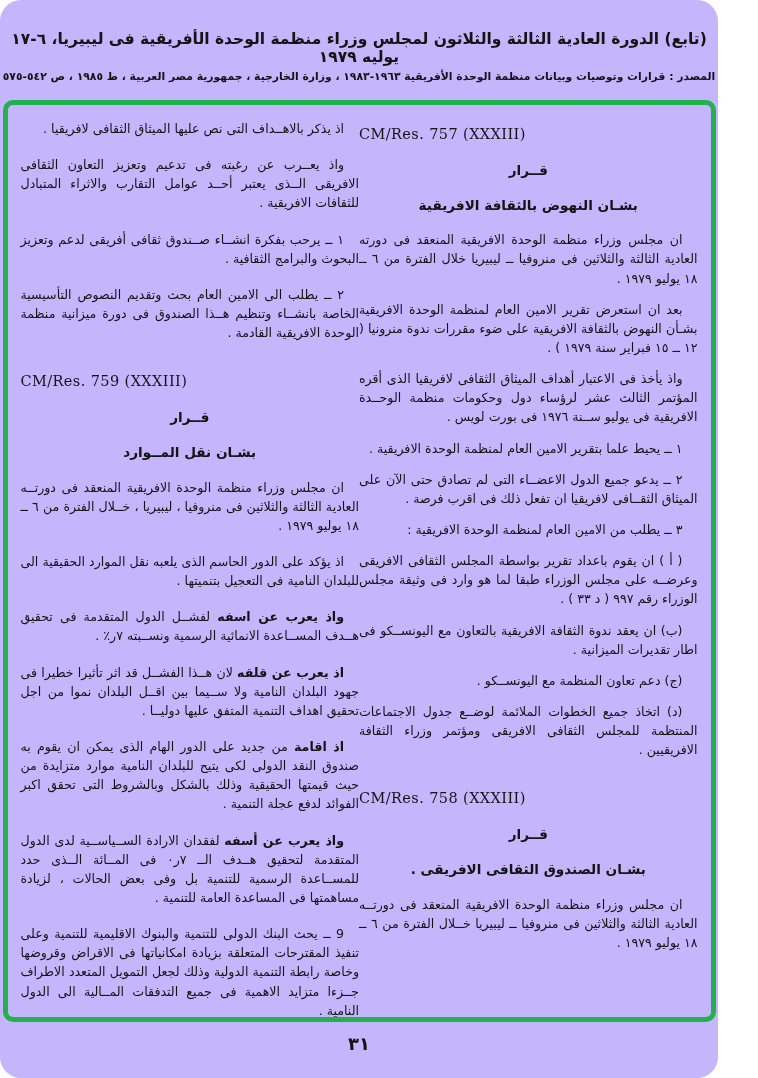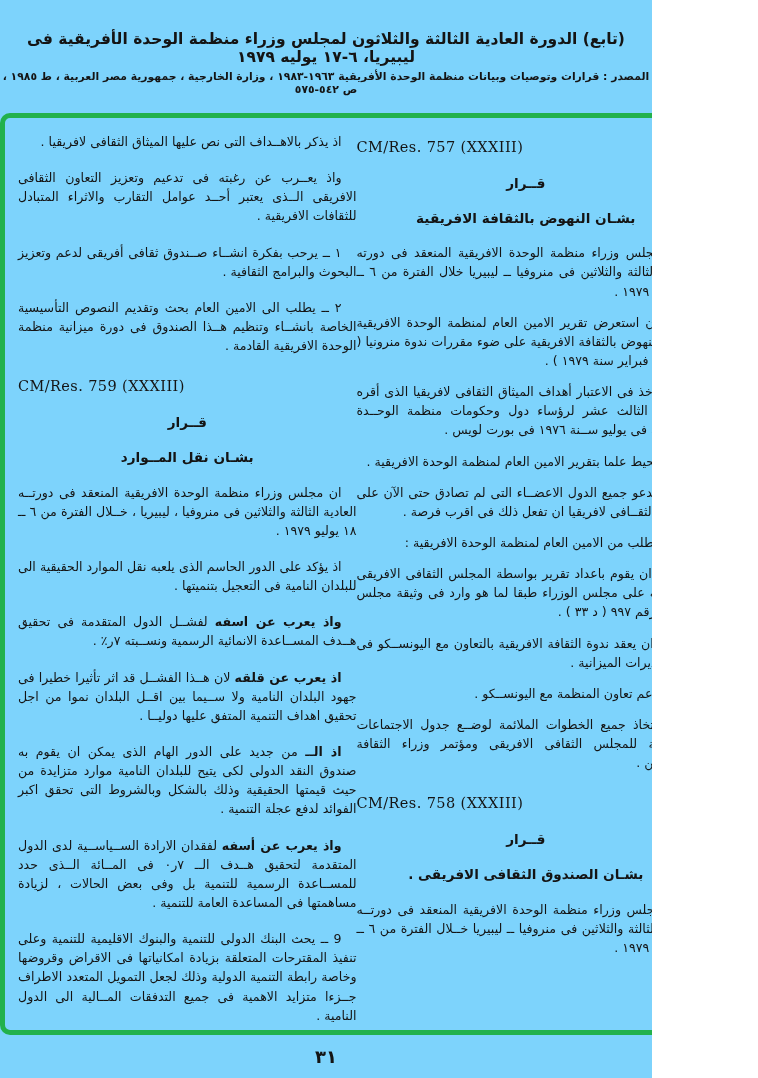--- a/index.html
+++ b/index.html
@@ -1,31 +1,31 @@
 <!DOCTYPE html>
 <html lang="ar"><head>
 <meta charset="utf-8">
 <style>
   html,body { margin:0; padding:0; background:#ffffff; }
   body { width:758px; height:1078px; font-family:"DejaVu Sans", sans-serif; color:#141414; }
-  .page { position:relative; width:652px; height:1078px; background:#7dd3fc; overflow:hidden; }
+  .page { position:relative; width:718px; height:1078px; background:#c4b5fd; overflow:hidden;border-radius:21px; }
 
   .header { text-align:center; padding-top:30px; direction:rtl; }
   .header-line1 { font-weight:bold; font-size:15.5px; letter-spacing:0.2px; }
   .header-line2 { font-weight:bold; font-size:10.8px; margin-top:4px; }
 
   .content-box { box-sizing:border-box; width:713px; height:922px; margin:17px auto 0;
                  border:5px solid #22b14c; border-radius:10px; padding:14px 13px 10px;
                  overflow:hidden; background:transparent; }
   .cols { display:flex; height:100%; }
   .col { flex:1 1 0; direction:rtl; text-align:justify; font-size:12.6px; line-height:1.52; }
 
   .res-id { direction:ltr; text-align:left; font-family:"DejaVu Serif", serif;
             font-size:14.5px; letter-spacing:0.4px; margin:4px 0 6px; }
-  .res-id.gap-top { margin-top:20px; }
+  .res-id.gap-top { margin-top:28px; }
   .heading-center { text-align:center; font-weight:bold; font-size:13.6px; margin:15px 0 14px; }
   .subject-center { text-align:center; font-weight:bold; font-size:13.6px; margin:0 0 15px; }
 
   .para { margin:0 0 12px; text-indent:15px; }
   .col-left .para { margin-bottom:17px; }
   .lead { font-weight:bold; }
 
   .page-num { text-align:center; font-weight:bold; font-size:18px; margin-top:11px; direction:rtl; }
 </style>
 </head>
@@ -48,21 +48,21 @@
         <p class="para"><b class="lead"></b><span>٢ ــ يطلب الى الامين العام بحث وتقديم النصوص التأسيسية الخاصة بانشــاء وتنظيم هــذا الصندوق فى دورة ميزانية منظمة الوحدة الافريقية القادمة .</span></p>
 
         <div class="res-id gap-top">CM/Res. 759 (XXXIII)</div>
         <div class="heading-center">قــرار</div>
         <div class="subject-center">بشـان نقل المــوارد</div>
 
         <p class="para"><b class="lead"></b><span>ان مجلس وزراء منظمة الوحدة الافريقية المنعقد فى دورتــه العادية الثالثة والثلاثين فى منروفيا ، ليبيريا ، خــلال الفترة من ٦ ــ ١٨ يوليو ١٩٧٩ .</span></p>
         <p class="para"><b class="lead"></b><span>اذ يؤكد على الدور الحاسم الذى يلعبه نقل الموارد الحقيقية الى للبلدان النامية فى التعجيل بتنميتها .</span></p>
         <p class="para"><b class="lead">واذ يعرب عن اسفه</b><span> لفشــل الدول المتقدمة فى تحقيق هــدف المســاعدة الانمائية الرسمية ونســبته ٧ر٪ .</span></p>
         <p class="para"><b class="lead">اذ يعرب عن قلقه</b><span> لان هــذا الفشــل قد اثر تأثيرا خطيرا فى جهود البلدان النامية ولا ســيما بين اقــل البلدان نموا من اجل تحقيق اهداف التنمية المتفق عليها دوليــا .</span></p>
-        <p class="para"><b class="lead">اذ الــ</b><span> من جديد على الدور الهام الذى يمكن ان يقوم به صندوق النقد الدولى لكى يتيح للبلدان النامية موارد متزايدة من حيث قيمتها الحقيقية وذلك بالشكل وبالشروط التى تحقق اكبر الفوائد لدفع عجلة التنمية .</span></p>
+        <p class="para"><b class="lead">اذ اقامة</b><span> من جديد على الدور الهام الذى يمكن ان يقوم به صندوق النقد الدولى لكى يتيح للبلدان النامية موارد متزايدة من حيث قيمتها الحقيقية وذلك بالشكل وبالشروط التى تحقق اكبر الفوائد لدفع عجلة التنمية .</span></p>
         <p class="para"><b class="lead">واذ يعرب عن أسفه</b><span> لفقدان الارادة الســياســية لدى الدول المتقدمة لتحقيق هــدف الــ ٧ر٠ فى المــائة الــذى حدد للمســاعدة الرسمية للتنمية بل وفى بعض الحالات ، لزيادة مساهمتها فى المساعدة العامة للتنمية .</span></p>
         <p class="para"><b class="lead"></b><span>9 ــ يحث البنك الدولى للتنمية والبنوك الاقليمية للتنمية وعلى تنفيذ المقترحات المتعلقة بزيادة امكانياتها فى الاقراض وقروضها وخاصة رابطة التنمية الدولية وذلك لجعل التمويل المتعدد الاطراف جــزءا متزايد الاهمية فى جميع التدفقات المــالية الى الدول النامية .</span></p>
       </div>
 
       <div class="col col-right">
         <div class="res-id">CM/Res. 757 (XXXIII)</div>
         <div class="heading-center">قــرار</div>
         <div class="subject-center">بشـان النهوض بالثقافة الافريقية</div>
 
         <p class="para"><b class="lead"></b><span>ان مجلس وزراء منظمة الوحدة الافريقية المنعقد فى دورته العادية الثالثة والثلاثين فى منروفيا ــ ليبيريا خلال الفترة من ٦ ــ ١٨ يوليو ١٩٧٩ .</span></p>

